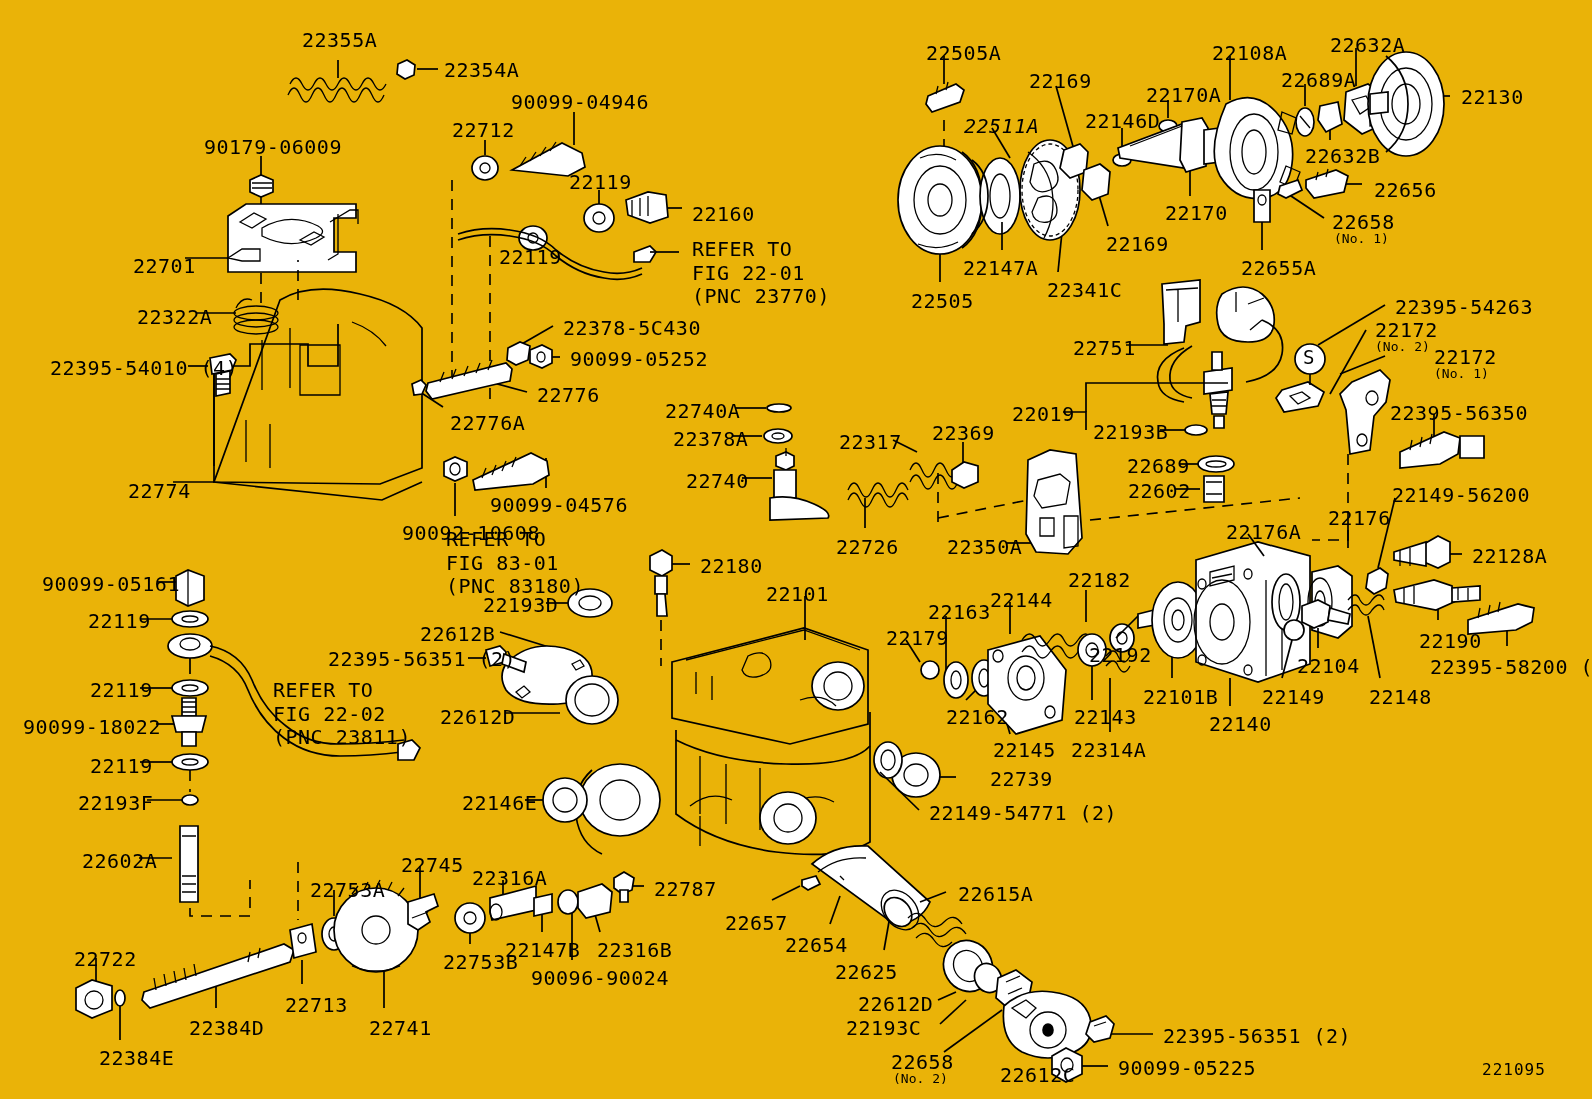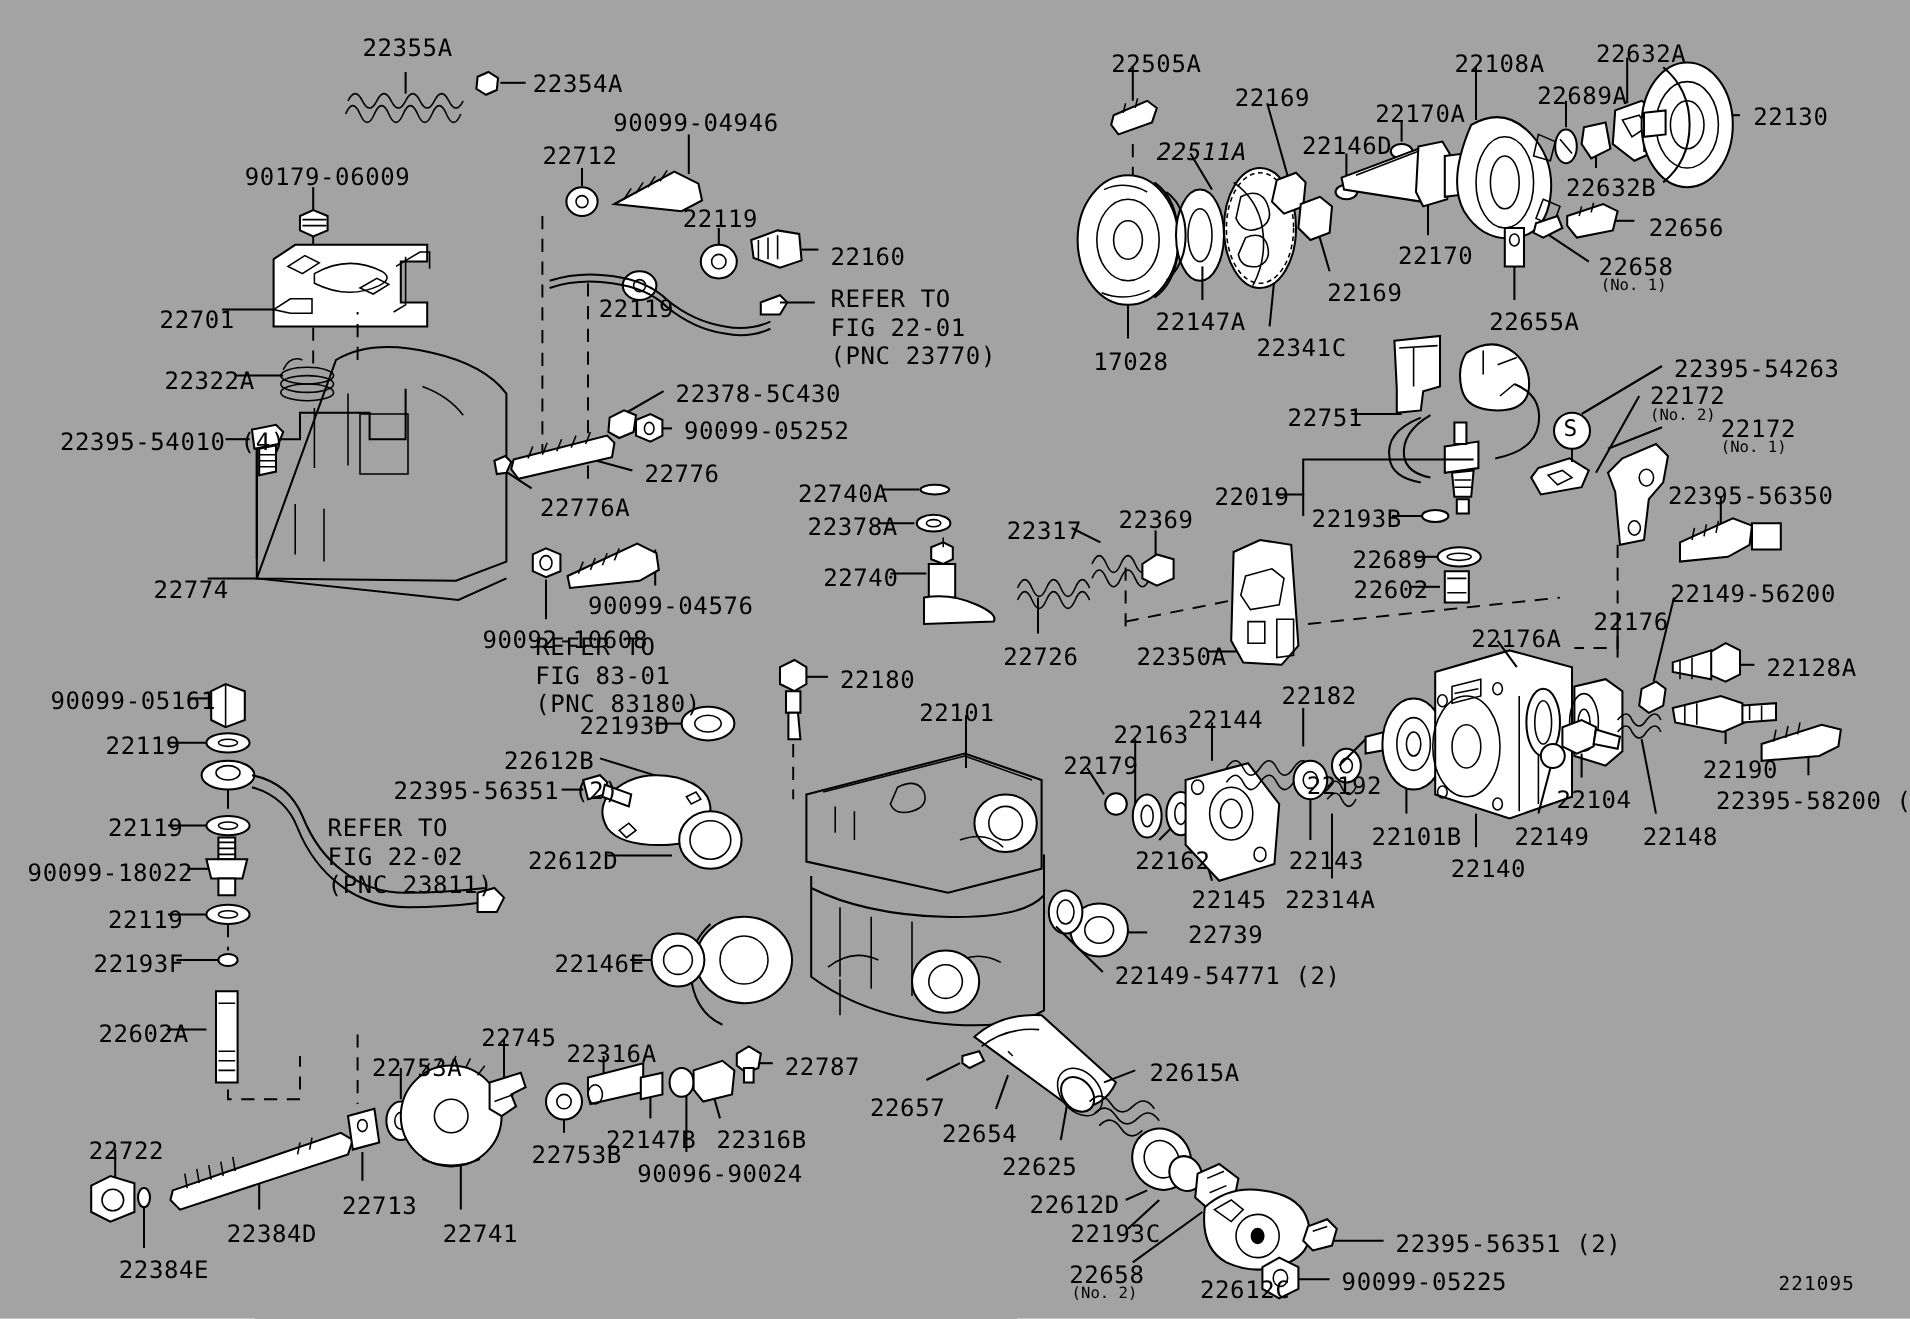--- a/index.html
+++ b/index.html
@@ -1,19 +1,19 @@
 <!DOCTYPE html>
 <html><head>
 <meta charset="utf-8">
 <style>
   html,body{margin:0;padding:0;background:#ffffff;}
   #diagram{
     position:relative;
     width:1592px;height:1099px;
-    background:#a3a3a3;
+    background:#eab308;
     font-family:"DejaVu Sans Mono","Liberation Mono",monospace;
     overflow:hidden;
   }
   .lbl{
     position:absolute;
     font-family:"DejaVu Sans Mono","Liberation Mono",monospace;
     font-size:20px;
     letter-spacing:0.5px;
     color:#000000;
     white-space:nowrap;
@@ -762,21 +762,21 @@
       <div class="lbl" style="left: 472px; top: 868px;">22316A</div>
       <div class="lbl" style="left: 505px; top: 940px;">22147B</div>
       <div class="lbl" style="left: 531px; top: 968px;">90096-90024</div>
       <div class="lbl" style="left: 597px; top: 940px;">22316B</div>
       <div class="lbl" style="left: 654px; top: 879px;">22787</div>
       <div class="lbl" style="left: 725px; top: 913px;">22657</div>
       <div class="lbl" style="left: 785px; top: 935px;">22654</div>
       <div class="lbl" style="left: 835px; top: 962px;">22625</div>
       <div class="lbl" style="left: 958px; top: 884px;">22615A</div>
       <div class="lbl" style="left: 858px; top: 994px;">22612D</div>
-      <div class="lbl" style="left: 892px; top: 1018px;">22193C</div>
+      <div class="lbl" style="left: 846px; top: 1018px;">22193C</div>
       <div class="lbl" style="left: 891px; top: 1052px;">22658</div>
       <div class="lbl" style="left: 1000px; top: 1065px;">22612C</div>
       <div class="lbl" style="left: 1163px; top: 1026px;">22395-56351 (2)</div>
       <div class="lbl" style="left: 1118px; top: 1058px;">90099-05225</div>
       <div class="lbl" style="left: 966px; top: 769px; margin-left: 24px;">22739</div>
       <div class="lbl" style="left: 929px; top: 803px;">22149-54771 (2)</div>
       <div class="lbl" style="left: 886px; top: 628px;">22179</div>
       <div class="lbl" style="left: 928px; top: 602px;">22163</div>
       <div class="lbl" style="left: 946px; top: 707px;">22162</div>
       <div class="lbl" style="left: 990px; top: 590px;">22144</div>
@@ -811,21 +811,21 @@
       <div class="lbl" style="left: 1085px; top: 111px;">22146D</div>
       <div class="lbl" style="left: 1146px; top: 85px;">22170A</div>
       <div class="lbl" style="left: 1212px; top: 43px; text-align: right;">22108A</div>
       <div class="lbl" style="left: 1281px; top: 70px;">22689A</div>
       <div class="lbl" style="left: 1330px; top: 35px;">22632A</div>
       <div class="lbl" style="left: 1461px; top: 87px;">22130</div>
       <div class="lbl" style="left: 1305px; top: 146px;">22632B</div>
       <div class="lbl" style="left: 1165px; top: 203px;">22170</div>
       <div class="lbl" style="left: 1106px; top: 234px;">22169</div>
       <div class="lbl" style="left: 963px; top: 258px;">22147A</div>
-      <div class="lbl" style="left: 911px; top: 291px;">17028</div>
+      <div class="lbl" style="left: 911px; top: 291px;">22505</div>
       <div class="lbl" style="left: 1047px; top: 280px;">22341C</div>
       <div class="lbl" style="left: 1374px; top: 180px;">22656</div>
       <div class="lbl" style="left: 1332px; top: 212px;">22658</div>
       <div class="lbl" style="left: 1241px; top: 258px;">22655A</div>
     </div>
 
   <div class="lbl multi" style="left:692px;top:238px;">
     <div>REFER TO</div>
     <div>FIG 22-01</div>
     <div>(PNC 23770)</div>

